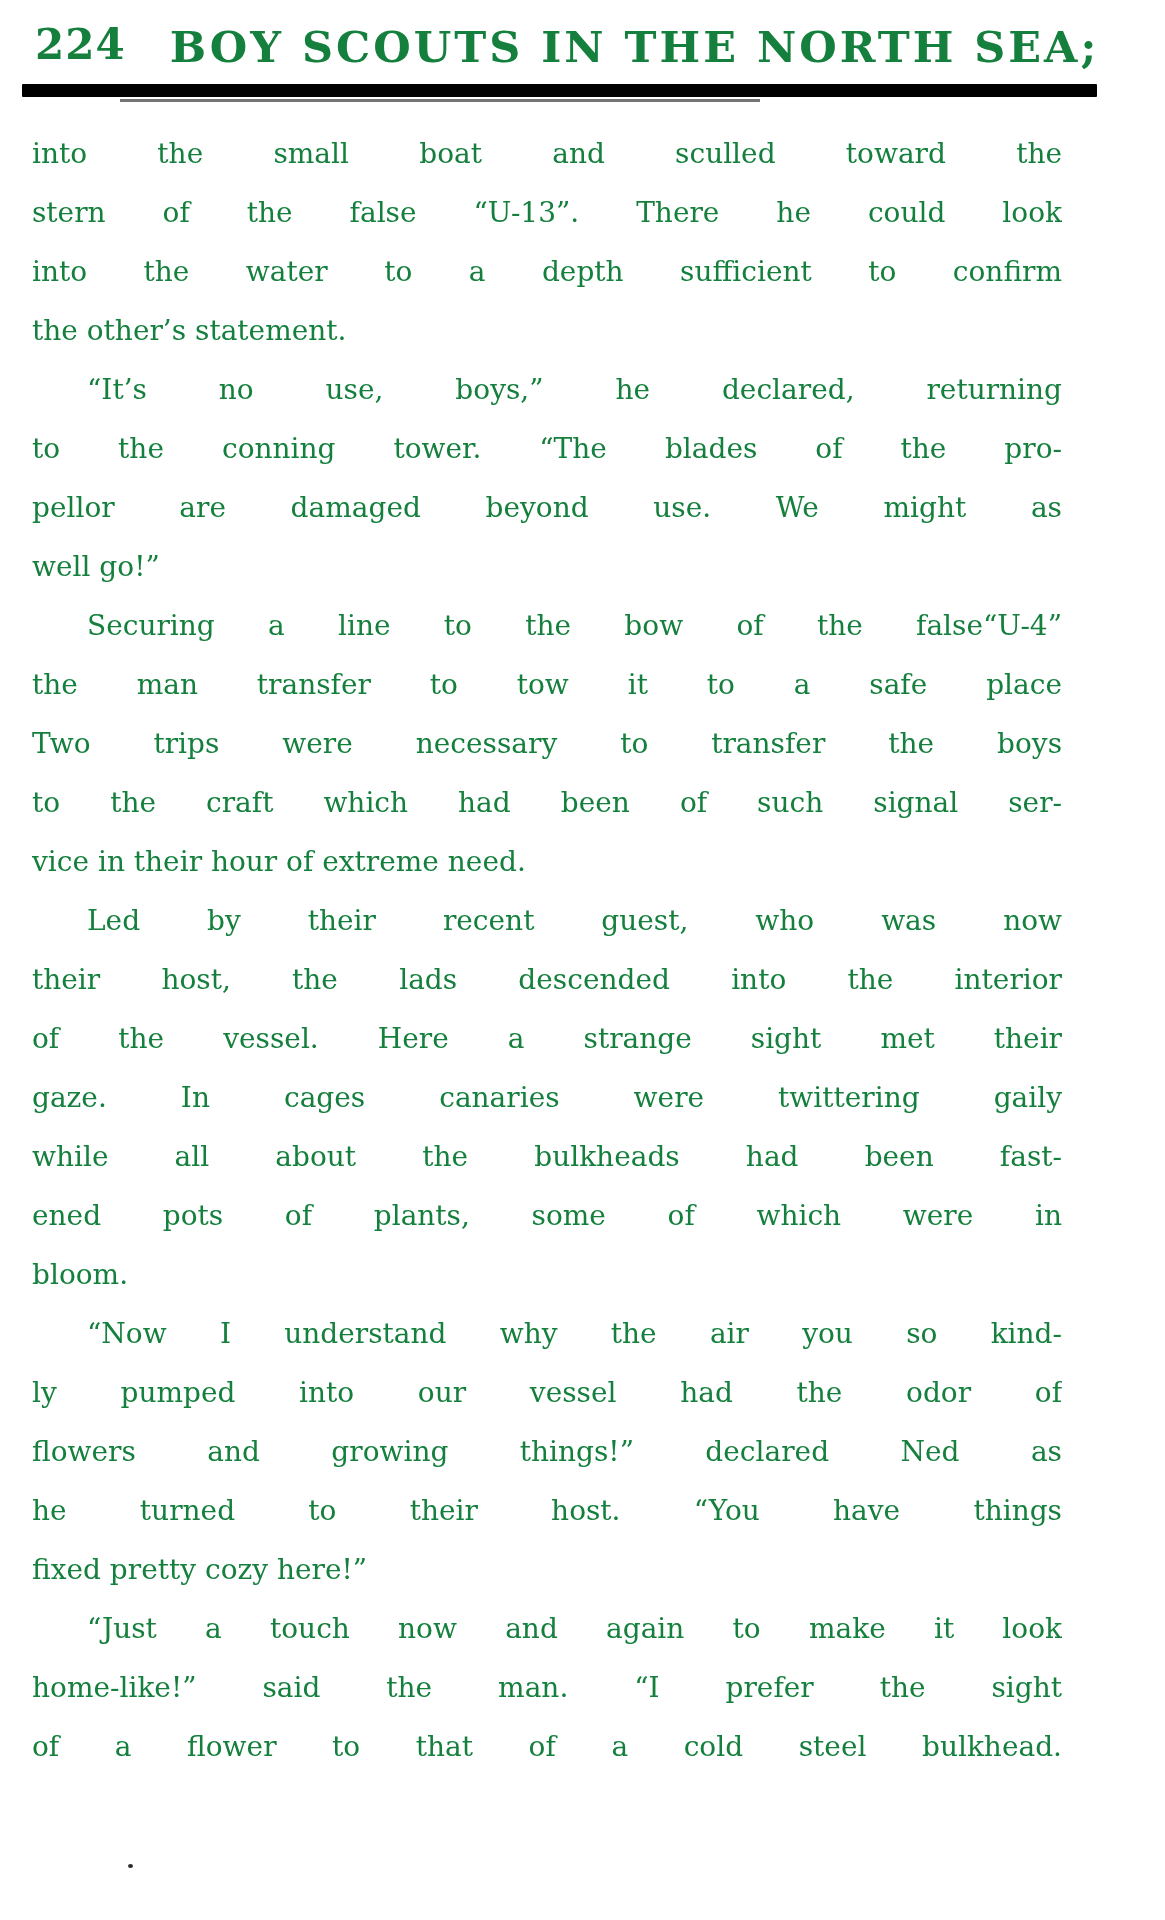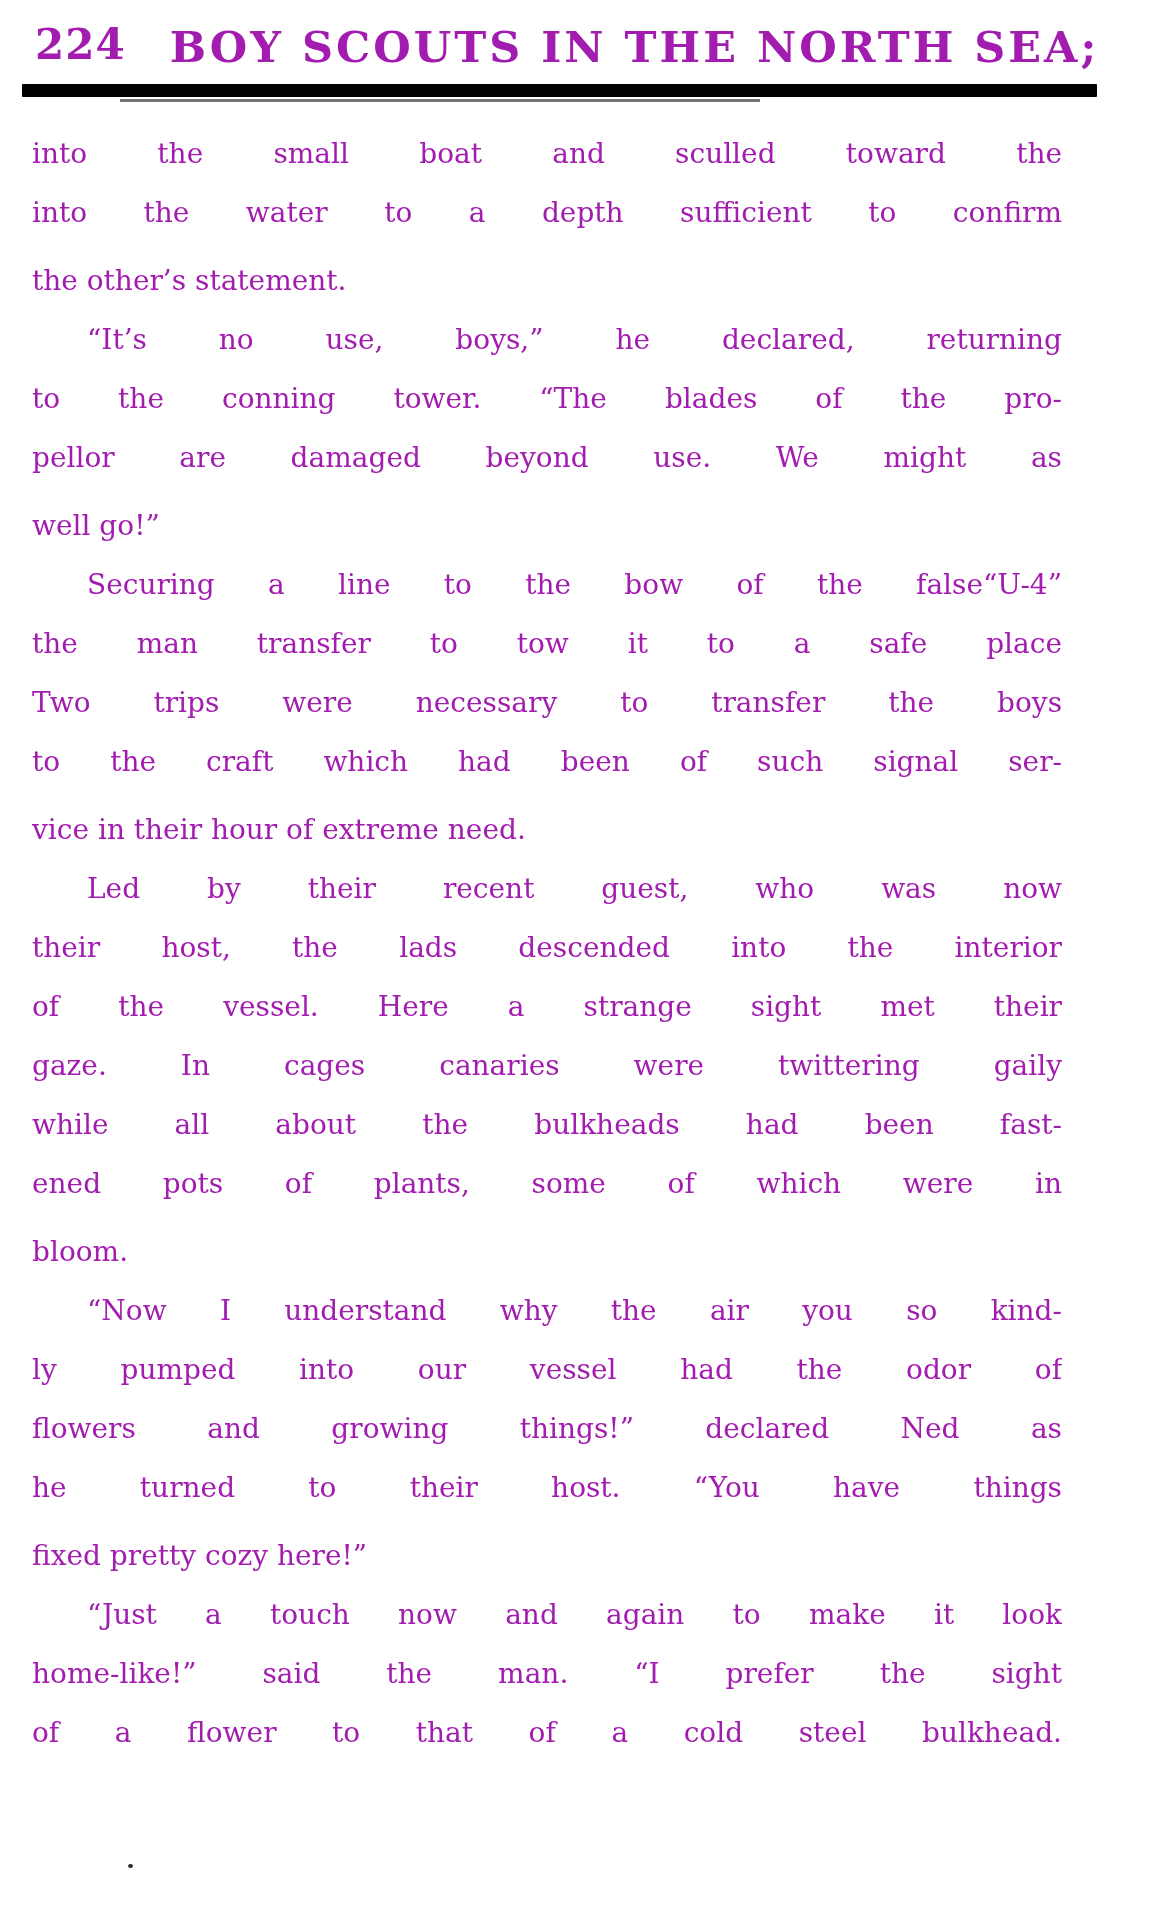--- a/index.html
+++ b/index.html
@@ -1,21 +1,21 @@
 <!DOCTYPE html>
 <html><head>
 <meta charset="utf-8">
 <style>
   html, body { margin: 0; padding: 0; background: #e8e8e8; }
   .page {
     position: relative;
     width: 1165px;
     height: 1920px;
     background: #ffffff;
-    color: #a21caf;
+    color: #15803d;
     font-family: "DejaVu Serif", serif;
     overflow: hidden;
     margin: 0 auto;
   }
   .header {
     position: absolute;
     top: 18px;
     left: 0;
     width: 100%;
     height: 62px;
@@ -65,21 +65,21 @@
   .line {
     height: 59px;
     line-height: 59px;
     font-size: 28px;
     text-align: justify;
     text-align-last: justify;
     overflow: hidden;
     white-space: normal;
   }
   .line.indent { text-indent: 55px; }
-  .line.endline { text-align-last: left; margin-top: 9px; }
+  .line.endline { text-align-last: left; }
   .speck {
     position: absolute;
     left: 128px;
     top: 1864px;
     width: 5px;
     height: 4px;
     background: #2a2a2a;
     border-radius: 50%;
   }
 </style>
@@ -88,20 +88,21 @@
 
 <div class="page">
   <div class="header">
     <span class="pagenum">224</span>
     <span class="title">BOY SCOUTS IN THE NORTH SEA;</span>
   </div>
   <div class="rule"></div>
   <div class="rule-shadow"></div>
   <div class="body" id="bodytext">
       <div class="line">into the small boat and sculled toward the</div>
+      <div class="line">stern of the false “U-13”. There he could look</div>
       <div class="line">into the water to a depth sufficient to confirm</div>
       <div class="line endline">the other’s statement.</div>
       <div class="line indent">“It’s no use, boys,” he declared, returning</div>
       <div class="line">to the conning tower. “The blades of the pro-</div>
       <div class="line">pellor are damaged beyond use. We might as</div>
       <div class="line endline">well go!”</div>
       <div class="line indent">Securing a line to the bow of the false“U-4”</div>
       <div class="line">the man transfer to tow it to a safe place</div>
       <div class="line">Two trips were necessary to transfer the boys</div>
       <div class="line">to the craft which had been of such signal ser-</div>

